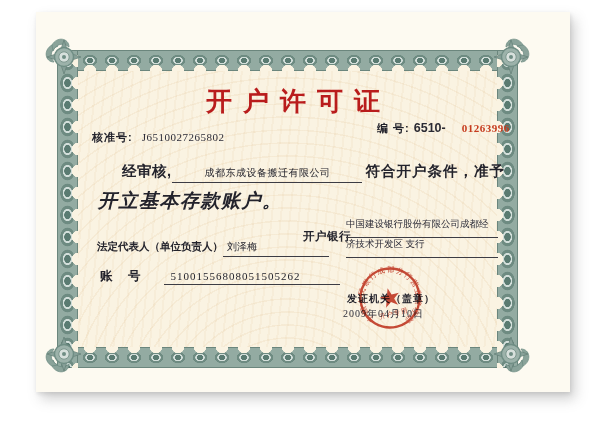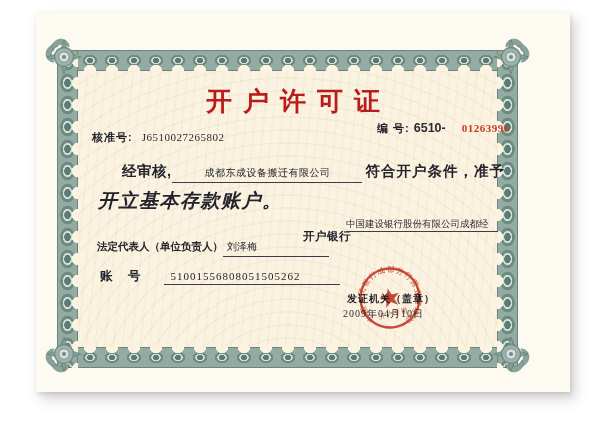--- a/index.html
+++ b/index.html
@@ -76,21 +76,21 @@
     letter-spacing:.5px;border-bottom:1.5px solid #3c3c44;padding:0 2px 2px 4px;
     vertical-align:baseline;text-align:center;font-family:"Liberation Serif",serif;}
   .row-review .tail{letter-spacing:1px;margin-left:4px;}
   .row-open{left:62px;top:176px;font-size:19px;font-weight:700;letter-spacing:1.5px;font-style:italic;}
   .row-legal{left:61px;top:228px;font-size:10.5px;font-weight:700;}
   .row-legal .name{display:inline-block;width:100px;font-size:10px;font-weight:400;
     border-bottom:1.3px solid #3c3c44;padding:0 2px 2px 4px;font-family:"Liberation Serif",serif;}
   .bank-label{left:267px;top:217px;font-size:11.5px;font-weight:700;letter-spacing:.5px;text-align:right;}
   .bank-name{left:310px;top:206px;width:152px;font-size:9.5px;line-height:12px;
     color:#2c2c38;white-space:normal;}
-  .bank-name .bl{display:block;border-bottom:1.2px solid #3c3c44;padding-bottom:1px;}
+  .bank-name .bl{display:block;border-bottom:1.2px solid #3c3c44;padding-bottom:7px;}
   .row-account{left:64px;top:256px;font-size:12.5px;font-weight:700;letter-spacing:6px;}
   .row-account .acct{display:inline-block;width:168px;font-size:11px;font-weight:400;
     letter-spacing:1px;border-bottom:1.3px solid #3c3c44;padding:0 2px 2px 6px;
     font-family:"Liberation Serif",serif;margin-left:18px;}
   .row-issuer{left:311px;top:280px;font-size:10px;font-weight:700;letter-spacing:1px;}
   .row-date{left:307px;top:295px;font-size:10px;letter-spacing:1px;color:#2c2c38;}
   
   .seal{position:absolute;left:322px;top:254px;width:64px;height:64px;
     transform:rotate(-14deg);opacity:.9;mix-blend-mode:multiply;}
 </style>
@@ -173,20 +173,21 @@
   </div>
 
   <div class="t row-open sans">开立基本存款账户。</div>
 
   <div class="t row-legal sans">
     <span>法定代表人（单位负责人）</span><span class="name">刘泽梅</span>
   </div>
   <div class="t bank-label sans">开户银行</div>
   <div class="t bank-name">
     <span class="bl">中国建设银行股份有限公司成都经</span>
+    <span class="bl">济技术开发区 支行</span>
   </div>
 
   <div class="t row-account sans">
     <span>账 号</span><span class="acct">51001556808051505262</span>
   </div>
 
   <div class="t row-issuer sans">发证机关（盖章）</div>
   <div class="t row-date">2009年04月10日</div>
 
   <div class="seal">

